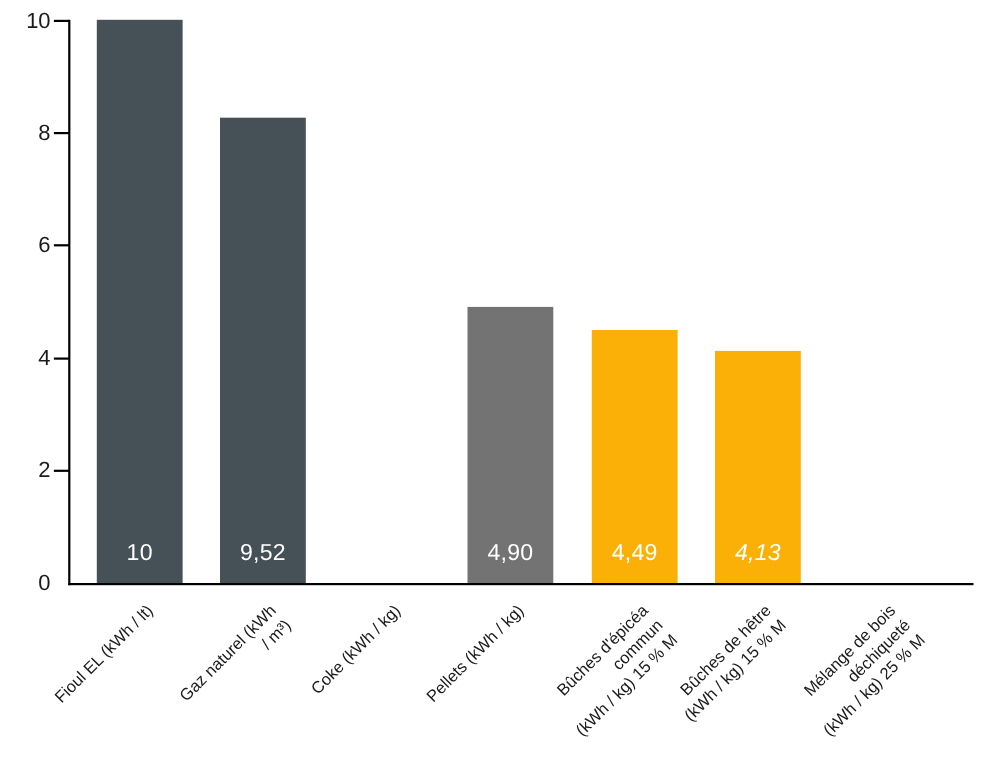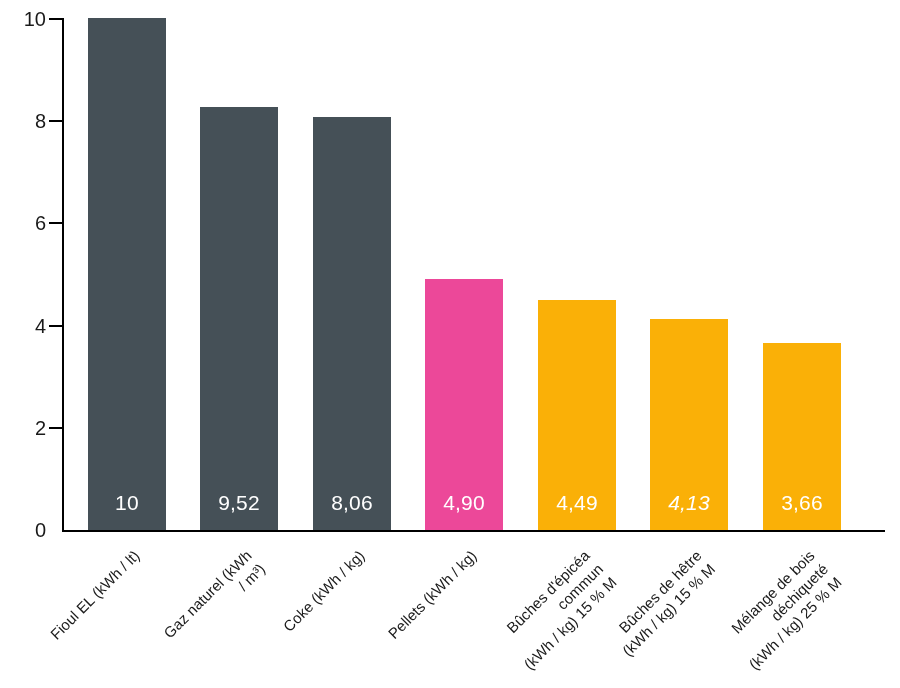--- a/index.html
+++ b/index.html
@@ -142,34 +142,28 @@
   <div class="y-axis-line"></div>
   <div class="x-axis-line"></div>
 
   <div class="bars-layer">
     <div class="bar" style="left: 88px; height: 512px; background: rgb(69, 80, 87);">
       <div class="bar-value">10</div>
     </div>
     <div class="bar" style="left: 200px; height: 423px; background: rgb(69, 80, 87);">
       <div class="bar-value">9,52</div>
     </div>
-    <div class="bar" style="left: 313px; height: 412.672px; background: rgb(69, 80, 87);">
-      <div class="bar-value">8,06</div>
-    </div>
-    <div class="bar" style="left: 425px; height: 250.88px; background: #ec4899;">
+    <div class="bar" style="left: 425px; height: 250.88px; background: #737373;">
       <div class="bar-value">4,90</div>
     </div>
     <div class="bar" style="left: 538px; height: 229.888px; background: rgb(250, 176, 7); margin-top: 18px;">
       <div class="bar-value">4,49</div>
     </div>
     <div class="bar" style="left: 650px; height: 211.456px; background: rgb(250, 176, 7); font-style: italic;">
       <div class="bar-value">4,13</div>
-    </div>
-    <div class="bar" style="left: 763px; height: 187.392px; background: rgb(250, 176, 7);">
-      <div class="bar-value">3,66</div>
     </div>
   </div>
 
   <div class="cat-layer">
     <div class="cat-label" style="left:-120px; top:14px;">Fioul EL (kWh / lt)</div>
     <div class="cat-label" style="left:-8px;   top:14px;">Gaz naturel (kWh
 / m³)</div>
     <div class="cat-label" style="left:105px;  top:14px;">Coke (kWh / kg)</div>
     <div class="cat-label" style="left:217px;  top:14px;">Pellets (kWh / kg)</div>
     <div class="cat-label" style="left:330px;  top:14px;">Bûches d'épicéa

